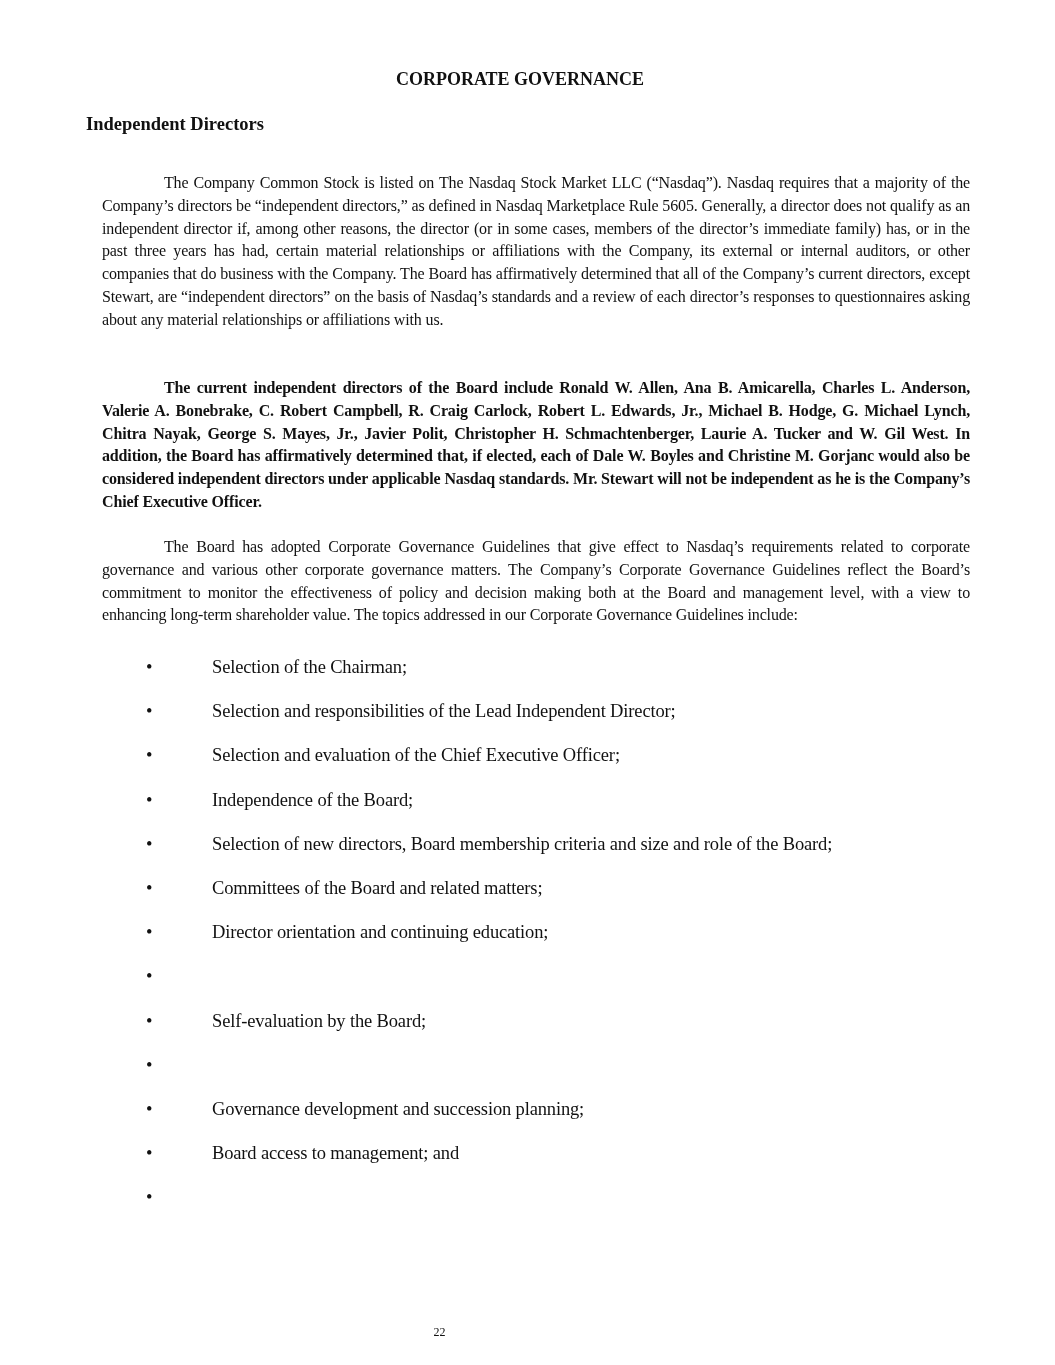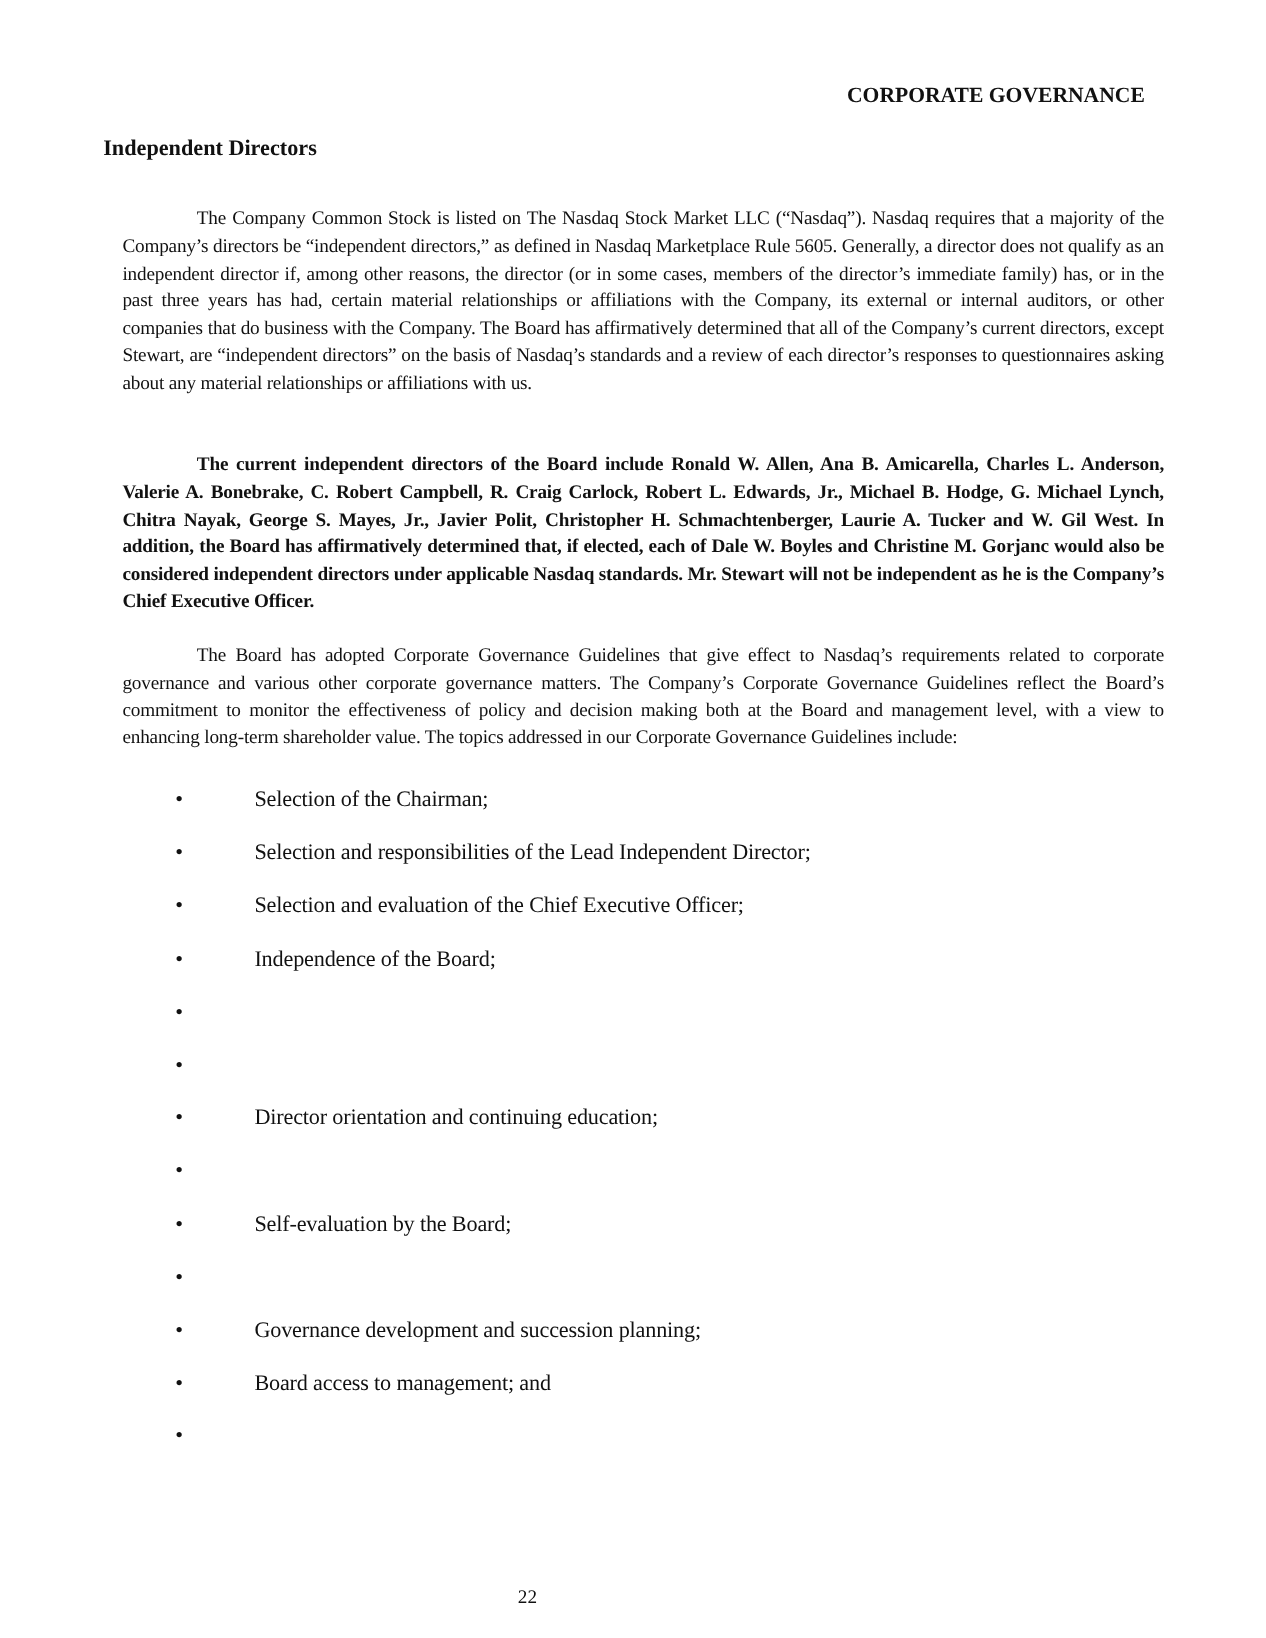--- a/index.html
+++ b/index.html
@@ -19,21 +19,21 @@
       position: absolute;
       left: 86px;
       top: 0;
       width: 868px;
     }
     .title {
       position: absolute;
       top: 68px;
       left: 0;
       width: 868px;
-      text-align: right;
+      text-align: center;
       font-weight: bold;
       font-size: 18px;
       line-height: 22px;
       margin: 0;
     }
     .section-heading {
       position: absolute;
       top: 113px;
       left: 0;
       font-weight: bold;
@@ -81,21 +81,21 @@
       left: 126px;
       top: 0;
       white-space: nowrap;
     }
     .page-number {
       position: absolute;
       top: 1322px;
       left: 0;
       width: 879px;
       text-align: center;
-      font-size: 16px;
+      font-size: 12px;
       line-height: 20px;
     }
   </style>
 </head>
 <body>
 
 <div class="page">
   <h1 class="title">CORPORATE GOVERNANCE</h1>
   <h2 class="section-heading">Independent Directors</h2>
 
@@ -115,23 +115,25 @@
     <li class="bullet-item" style="top: 88px; position: absolute; left: 0px; width: 868px;">
       <span class="bullet-dot">•</span>
       <span class="bullet-text">Selection and evaluation of the Chief Executive Officer;</span>
     </li>
     <li class="bullet-item" style="top: 133px; position: absolute; left: 0px; width: 868px;">
       <span class="bullet-dot">•</span>
       <span class="bullet-text">Independence of the Board;</span>
     </li>
     <li class="bullet-item" style="top: 177px; position: absolute; left: 0px; width: 868px;">
       <span class="bullet-dot">•</span>
+      <span class="bullet-text">Selection of new directors, Board membership criteria and size and role of the Board;</span>
     </li>
     <li class="bullet-item" style="top: 221px; position: absolute; left: 0px; width: 868px;">
       <span class="bullet-dot">•</span>
+      <span class="bullet-text">Committees of the Board and related matters;</span>
     </li>
     <li class="bullet-item" style="top: 265px; position: absolute; left: 0px; width: 868px;">
       <span class="bullet-dot">•</span>
       <span class="bullet-text">Director orientation and continuing education;</span>
     </li>
     <li class="bullet-item" style="top: 309px; position: absolute; left: 0px; width: 868px;">
       <span class="bullet-dot">•</span>
     </li>
     <li class="bullet-item" style="top: 354px; position: absolute; left: 0px; width: 868px;">
       <span class="bullet-dot">•</span>

